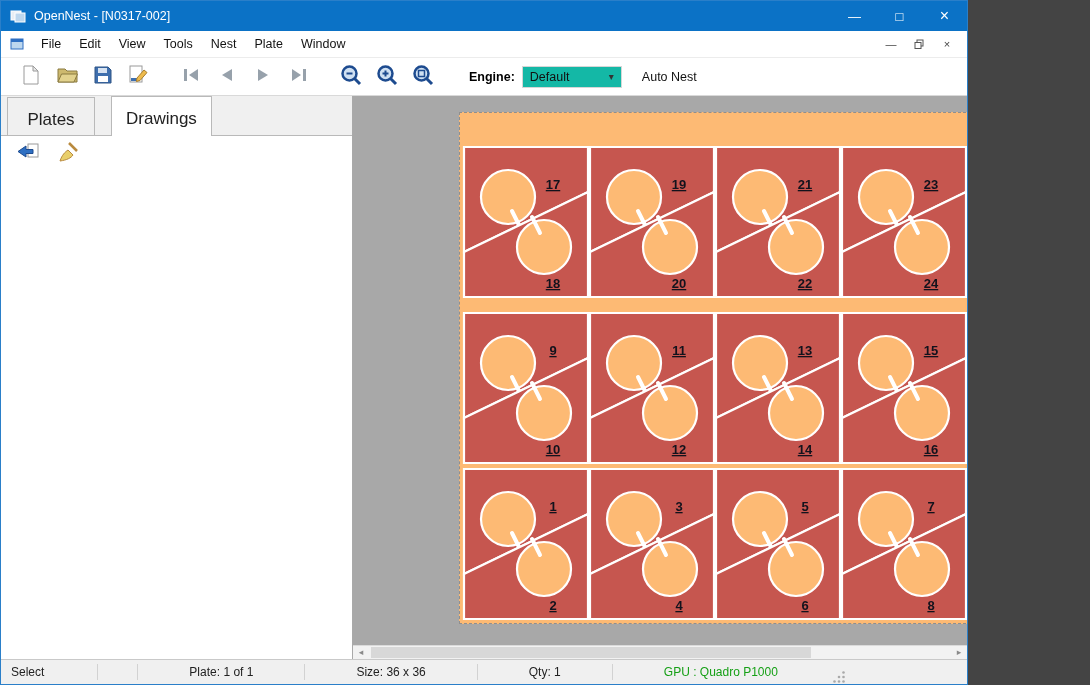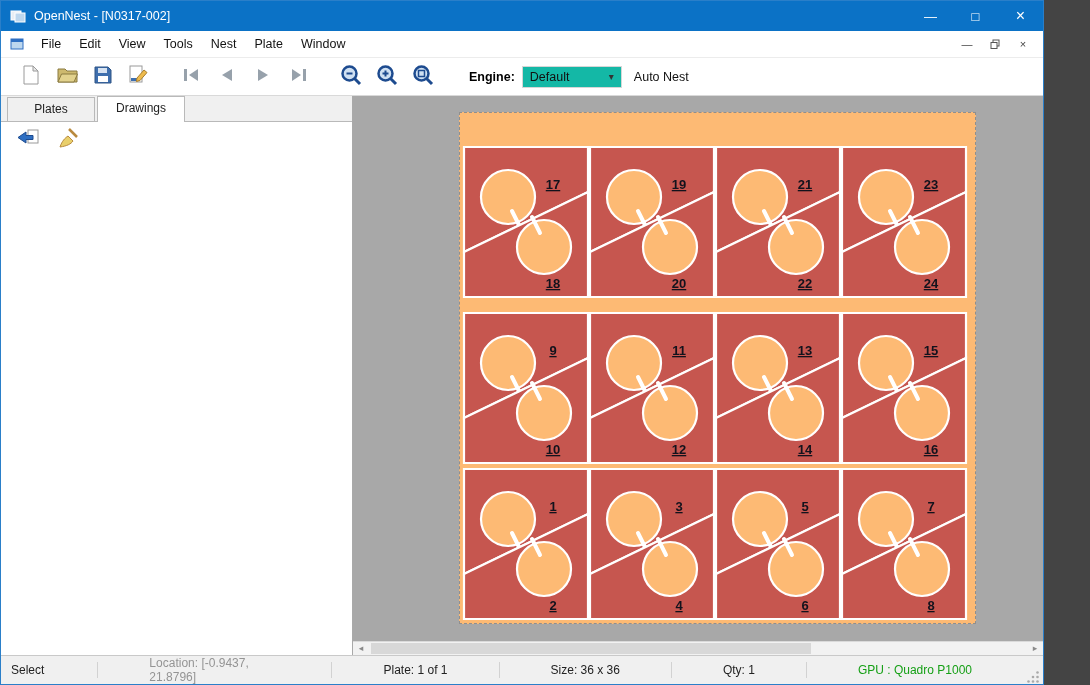--- a/index.html
+++ b/index.html
@@ -1,17 +1,17 @@
 <!DOCTYPE html>
 <html style="--accent: #0B72C6; --part: #C6564F; --part-outline: #93302B; --gpu: #16A016; --sel: #FCFBE2; --canvas: #A8A8A8;"><head>
 <meta charset="utf-8">
 <style>
   * { box-sizing: border-box; }
   body { margin:0; font-family:"Liberation Sans", sans-serif; background:#444; }
-  .window { width:1044px; height:685px; display:flex; flex-direction:column;
+  .window { width:968px; height:685px; display:flex; flex-direction:column;
             border:1px solid #2a7fc9; background:#fff; overflow:hidden; }
 
   
   .titlebar { flex:0 0 30px; background:var(--accent); color:#fff; display:flex; align-items:center; }
   .titlebar .title { font-size:12.5px; margin-left:8px; }
   .titlebar .spacer { flex:1; }
   .tb-btn { width:45px; height:30px; display:flex; align-items:center; justify-content:center;
             font-size:13px; color:#fff; }
   .tb-btn.close-btn { font-size:16px; }
   .app-icon { margin-left:9px; display:flex; }
@@ -27,33 +27,33 @@
   
   .toolbar { flex:0 0 38px; background:#fff; display:flex; align-items:center;
              border-bottom:1px solid #d9d9d9; padding-left:12px; }
   .tool-btn { width:36px; height:30px; display:flex; align-items:center; justify-content:center; }
   .tool-group { display:flex; align-items:center; margin-right:16px; }
   .engine-label { font-size:12.5px; font-weight:700; margin:0 7px 0 12px; }
   .engine-combo { width:100px; height:22px; border:1px solid #d6d6d6; background:#14b8a6;
                   display:flex; align-items:center; justify-content:space-between;
                   padding:0 7px; font-size:12.5px; color:#111; }
   .combo-arrow { font-size:10px; color:#333; }
-  .auto-nest { margin-left:12px; font-size:12.5px; color:#111; }
+  .auto-nest { margin-left:20px; font-size:12.5px; color:#111; }
 
   
   .main { flex:1; display:flex; min-height:0; }
 
   
   .sidebar { flex:0 0 352px; width:352px; background:#fff; border-right:1px solid #a9a9a9;
              display:flex; flex-direction:column; }
   .tabstrip { flex:0 0 26px; background:#f0f0f0; display:flex; align-items:flex-end;
               padding-left:6px; border-bottom:1px solid #b9b9b9; }
-  .tab { min-width:88px; text-align:center; padding:4px 14px 5px; font-size:12px;
+  .tab { min-width:88px; text-align:center; padding:12px 14px 5px; font-size:17px;
          border:1px solid #b9b9b9; border-bottom:none; background:#f0f0f0; color:#222;
-         margin-right:2px; }
+         margin-right:16px; }
   .tab.active { background:#fff; margin-bottom:-1px; padding-bottom:7px; position:relative; z-index:2; }
   .panel-toolbar { flex:0 0 36px; display:flex; align-items:center; gap:10px; padding:0 12px; }
   .panel-btn { width:30px; height:28px; display:flex; align-items:center; justify-content:center; }
   .drawing-item { background:var(--sel); display:flex; gap:12px; padding:8px 10px 10px 12px;
                   border-top:1px solid #f0eecb; border-bottom:1px solid #f0eecb; }
   .item-title { font-size:12.5px; font-weight:700; color:#141414; margin:4px 0 4px; }
   .item-line { font-size:11.5px; color:#8b8b8b; line-height:16px; }
   .sidebar-rest { flex:1; background:#fff; }
 
   
@@ -392,21 +392,20 @@
         <span class="hs-arrow left">◂</span>
         <span class="hs-thumb"></span>
         <span class="hs-arrow right">▸</span>
       </div>
     </div>
   </div>
 
   <div class="statusbar">
     <span class="sb-mode">Select</span>
     <span class="sb-sep"></span>
-    <span class="sb-location">Location: [-0.9437, 21.8796]</span>
     <span class="sb-sep"></span>
     <span class="sb-panel">Plate: 1 of 1</span>
     <span class="sb-sep"></span>
     <span class="sb-panel">Size: 36 x 36</span>
     <span class="sb-sep"></span>
     <span class="sb-panel">Qty: 1</span>
     <span class="sb-sep"></span>
     <span class="sb-panel sb-gpu">GPU : Quadro P1000</span>
     <span class="grip">
       <svg width="13" height="13">

